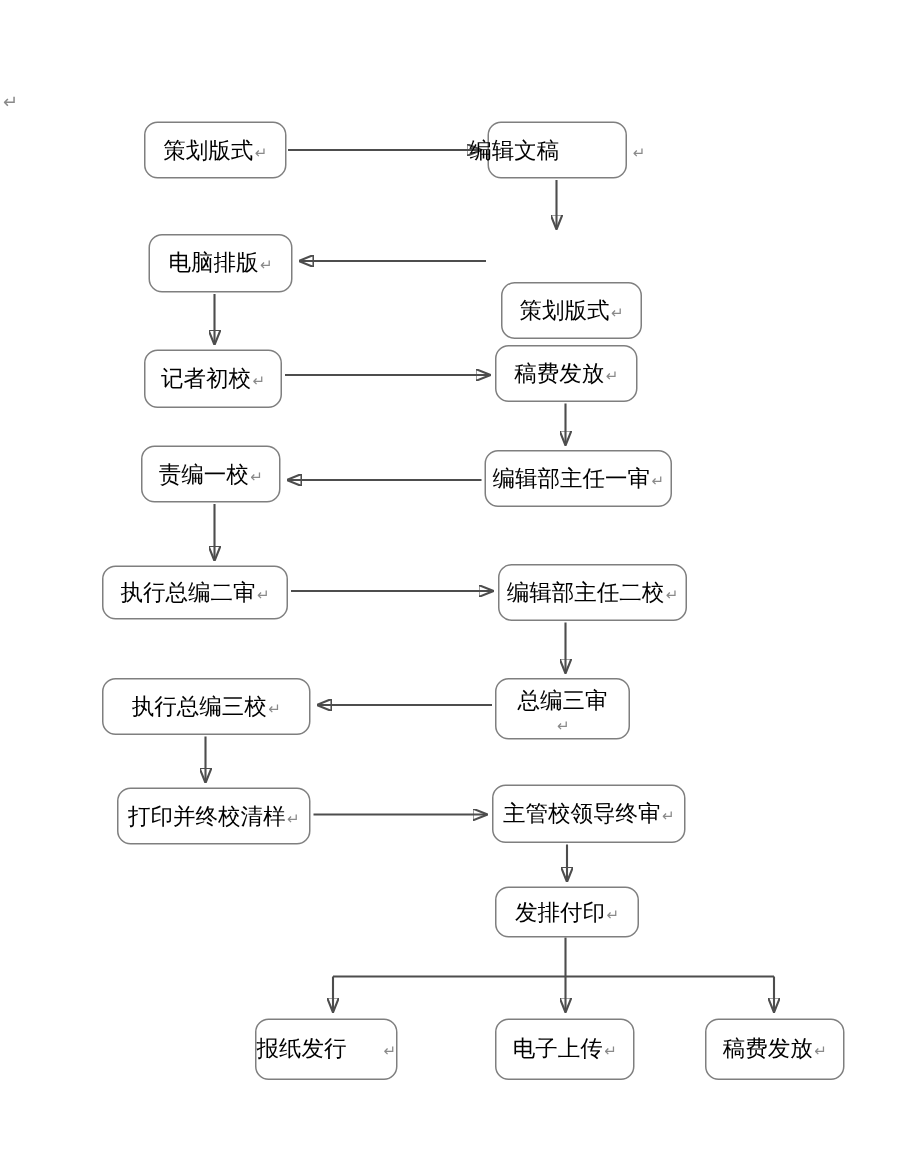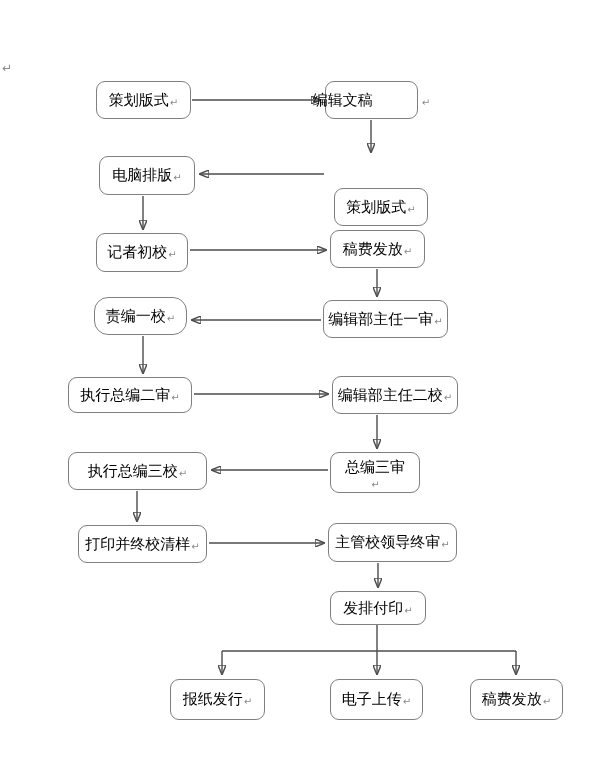--- a/index.html
+++ b/index.html
@@ -122,21 +122,21 @@
   <div class="node" style="left:96px;top:233px;width:92px;height:39px;">
       <span>记者初校</span>
       <span class="rmark">↵</span>
     </div>
 
   <div class="node" style="left:330px;top:230px;width:95px;height:38px;">
       <span>稿费发放</span>
       <span class="rmark">↵</span>
     </div>
 
-  <div class="node" style="left:94px;top:297px;width:93px;height:38px;border-radius:14px;">
+  <div class="node" style="left:94px;top:297px;width:93px;height:38px;">
       <span>责编一校</span>
       <span class="rmark">↵</span>
     </div>
 
   <div class="node" style="left:323px;top:300px;width:125px;height:38px;">
       <span>编辑部主任一审</span>
       <span class="rmark">↵</span>
     </div>
 
   <div class="node" style="left:68px;top:377px;width:124px;height:36px;text-align:right;">
@@ -167,21 +167,21 @@
   <div class="node" style="left:328px;top:523px;width:129px;height:39px;">
       <span>主管校领导终审</span>
       <span class="rmark">↵</span>
     </div>
 
   <div class="node" style="left:330px;top:591px;width:96px;height:34px;">
       <span>发排付印</span>
       <span class="rmark">↵</span>
     </div>
 
-  <div class="node" style="left:170px;top:679px;width:95px;height:41px;">
+  <div class="node" style="left:170px;top:679px;width:95px;height:41px;justify-content:space-between;">
       <span>报纸发行</span>
       <span class="rmark">↵</span>
     </div>
 
   <div class="node" style="left:330px;top:679px;width:93px;height:41px;">
       <span>电子上传</span>
       <span class="rmark">↵</span>
     </div>
 
   <div class="node" style="left:470px;top:679px;width:93px;height:41px;">

